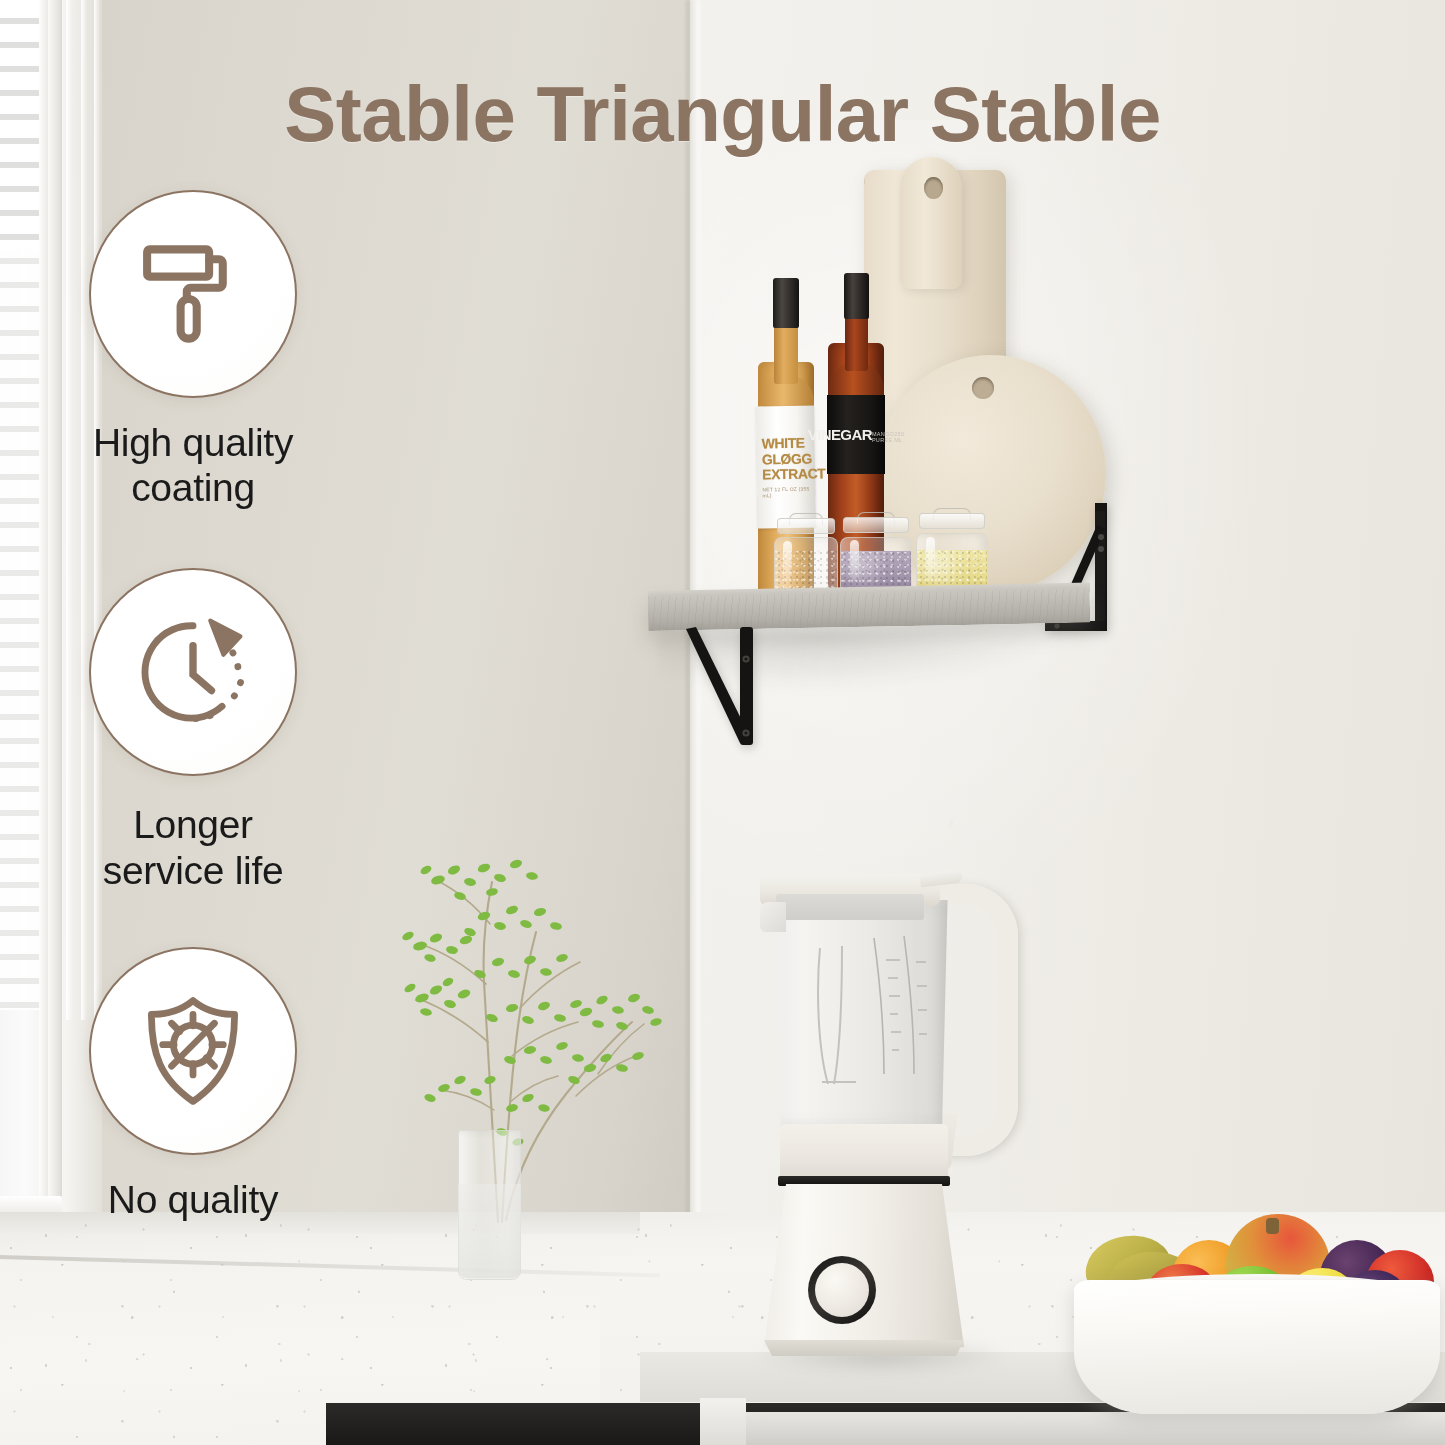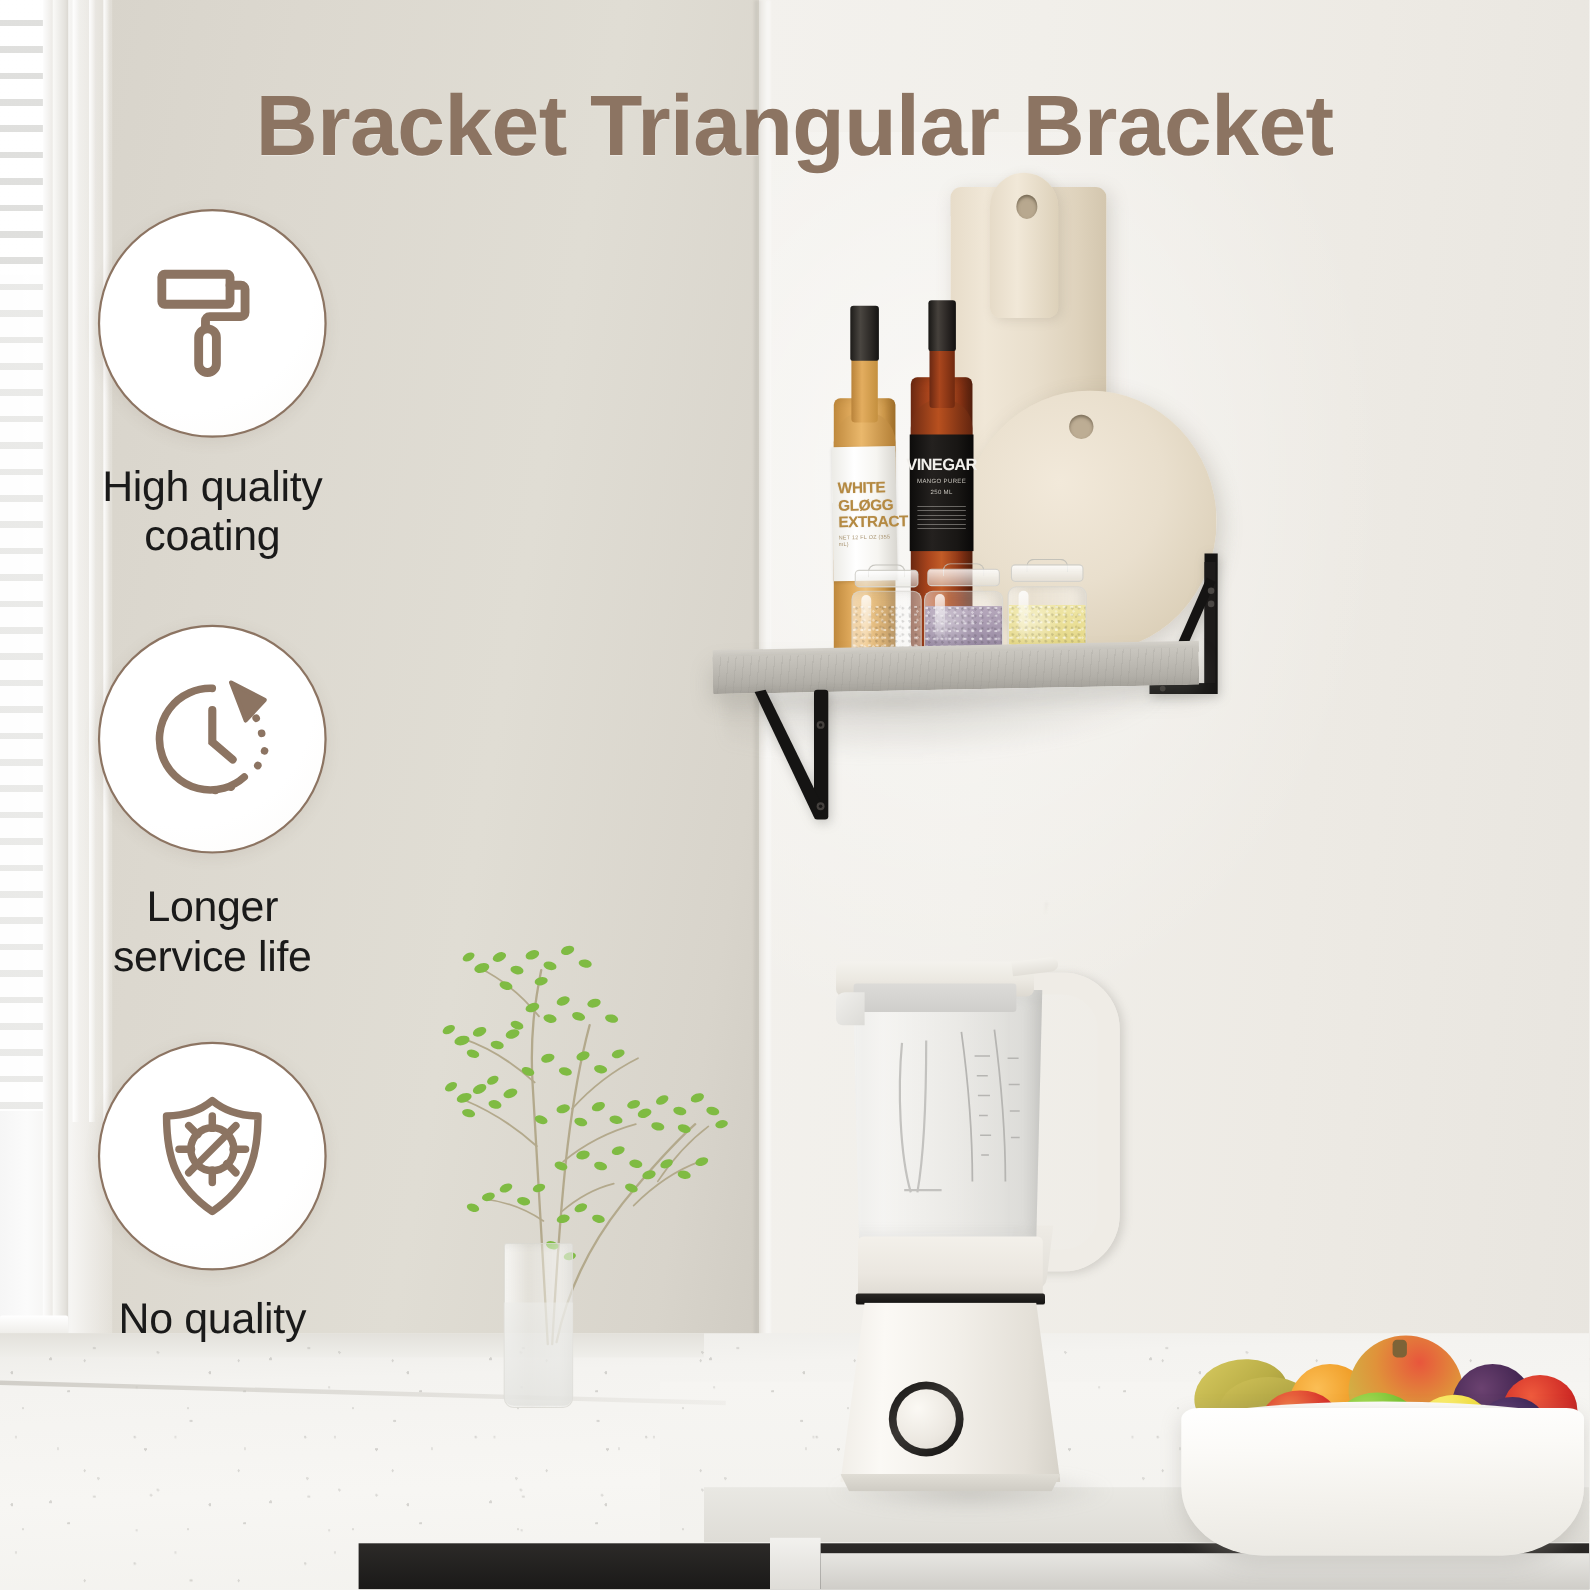--- a/index.html
+++ b/index.html
@@ -242,23 +242,23 @@
   .bottle-vinegar .bt-shoulder{
     position:absolute;left:0;top:90px;width:56px;height:38px;
     background:linear-gradient(90deg,#6f2b13,#b8501f 45%,#63250f 100%);
     border-radius:26px 26px 4px 4px;
   }
   .bottle-vinegar .bt-cap{
     left:16px;top:0;width:25px;height:46px;
     background:linear-gradient(90deg,#181715,#46413c 35%,#262220 75%,#121110 100%);
   }
   .vinegar-label{
-    left:-1px;top:122px;width:58px;height:106px;
+    left:-1px;top:122px;width:58px;height:79px;
     background:linear-gradient(90deg,#0d0c0b,#24211f 35%,#181614 75%,#090808 100%);
-    display:flex;flex-direction:column;justify-content:center;align-items:center;
+    display:flex;flex-direction:row;justify-content:center;align-items:center;
   }
   .vinegar-title{color:#f2f0ec;font-weight:700;font-size:15px;letter-spacing:-.6px;}
   .vinegar-sub{color:#c8c4bd;font-size:5.5px;margin-top:4px;letter-spacing:.3px;}
   .vinegar-fine{
     margin-top:9px;width:44px;height:22px;
     background:repeating-linear-gradient(180deg,rgba(215,212,206,.42) 0 1px,transparent 1px 4px);
   }
 
   .jar{position:absolute;}
   .jar-glass{
@@ -474,21 +474,21 @@
   <div class="counter"></div>
   <div class="counter-backsplash"></div>
   <div class="counter-right"></div>
   <div class="counter-speckle"></div>
   <div class="counter-corner-line"></div>
   <div class="counter-front-face"></div>
   <div class="cabinet-dark"></div>
   <div class="cabinet-white-post"></div>
   <div class="cabinet-glass"></div>
 
-  <h1 class="title">Bracket Triangular Bracket</h1>
+  <h1 class="title">Stable Triangular Stable</h1>
 
   <div class="features">
 
     <div class="feature" id="f2">
       <div class="badge">
         <span>
           <svg width="124" height="124" viewBox="0 0 100 100" fill="none" stroke="#8c7462" stroke-width="6.5" stroke-linejoin="round" stroke-linecap="round">
             <rect x="13" y="14" width="50" height="22" rx="2"></rect>
             <path d="M63 22 h8 a3 3 0 0 1 3 3 v17 a3 3 0 0 1 -3 3 h-23 a3 3 0 0 0 -3 3 v6"></path>
             <rect x="40" y="54" width="13" height="32" rx="6.5"></rect>

